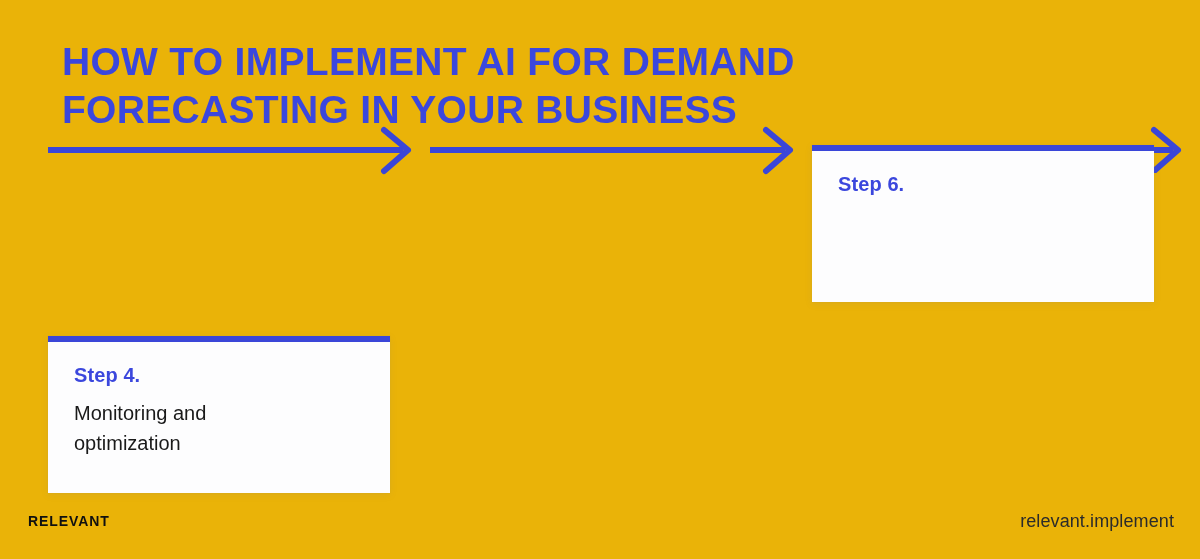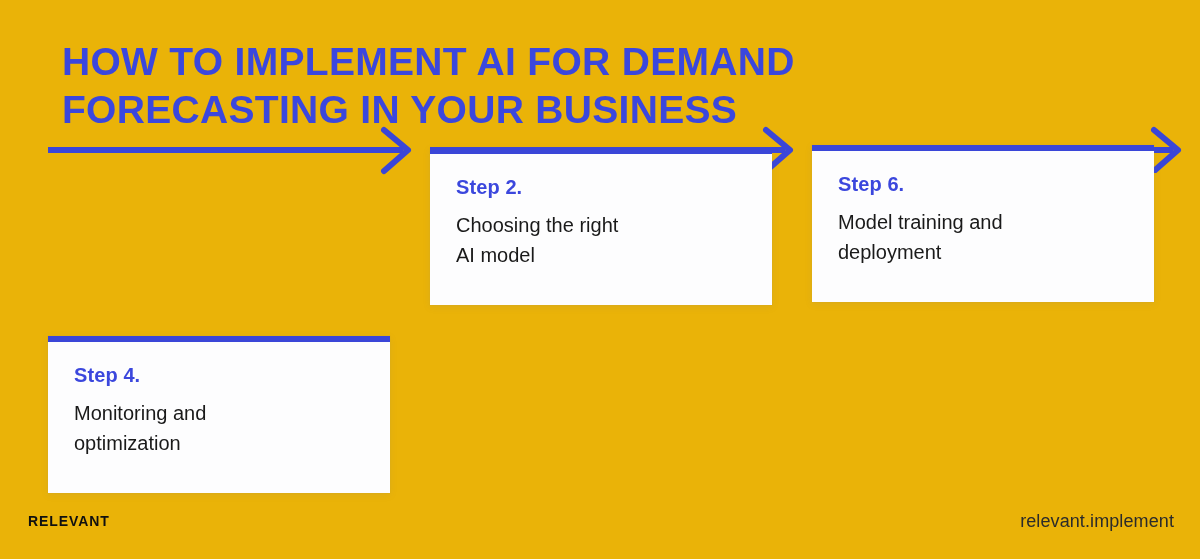--- a/index.html
+++ b/index.html
@@ -138,32 +138,24 @@
   </div>
 
   <div class="arrow" id="arrow-3">
     <svg width="388" height="50" viewBox="0 0 388 50" fill="none">
       <path d="M0 27 H358" stroke="#3a46d8" stroke-width="6" stroke-linecap="square"></path>
       <path d="M342 7 L366 27 L342 48" stroke="#3a46d8" stroke-width="6" stroke-linecap="round" stroke-linejoin="round" fill="none"></path>
     </svg>
   </div>
 
 
-  <div class="card" id="card-2">
-    <div class="topbar"></div>
-    <div class="step-label">Step 2.</div>
-    <div class="step-text">Choosing the right
-AI model</div>
-  </div>
 
   <div class="card" id="card-3">
     <div class="topbar"></div>
     <div class="step-label">Step 6.</div>
-    <div class="step-text">Model training and
-deployment</div>
   </div>
 
   <div class="card" id="card-4">
     <div class="topbar"></div>
     <div class="step-label">Step 4.</div>
     <div class="step-text">Monitoring and
 optimization</div>
   </div>
 
   <div class="footer-left">RELEVANT</div>

